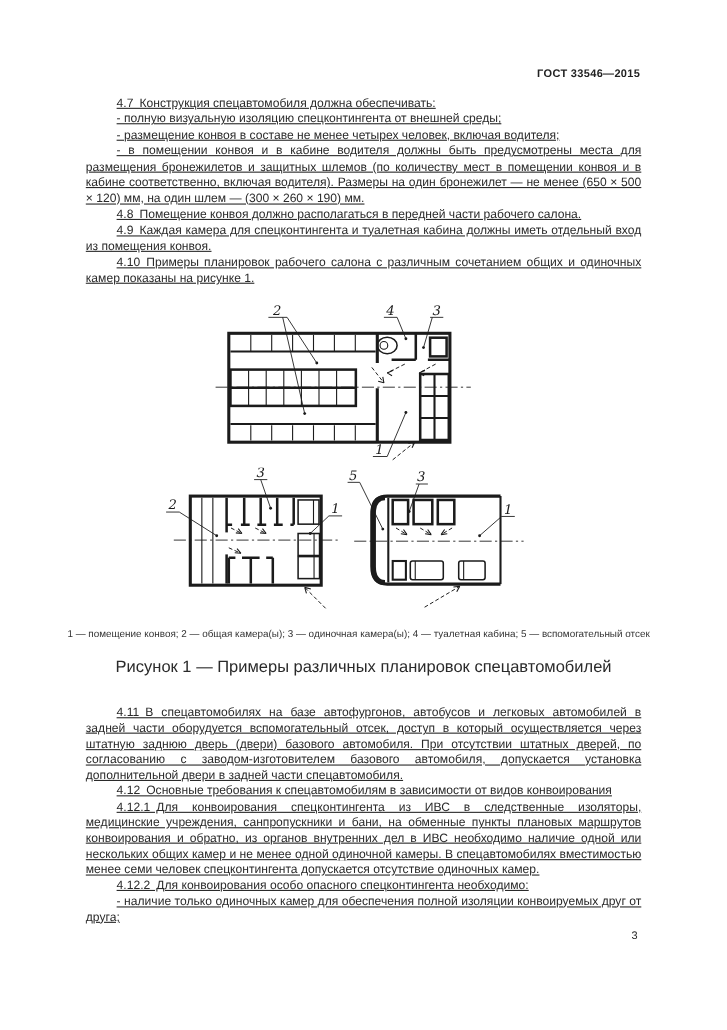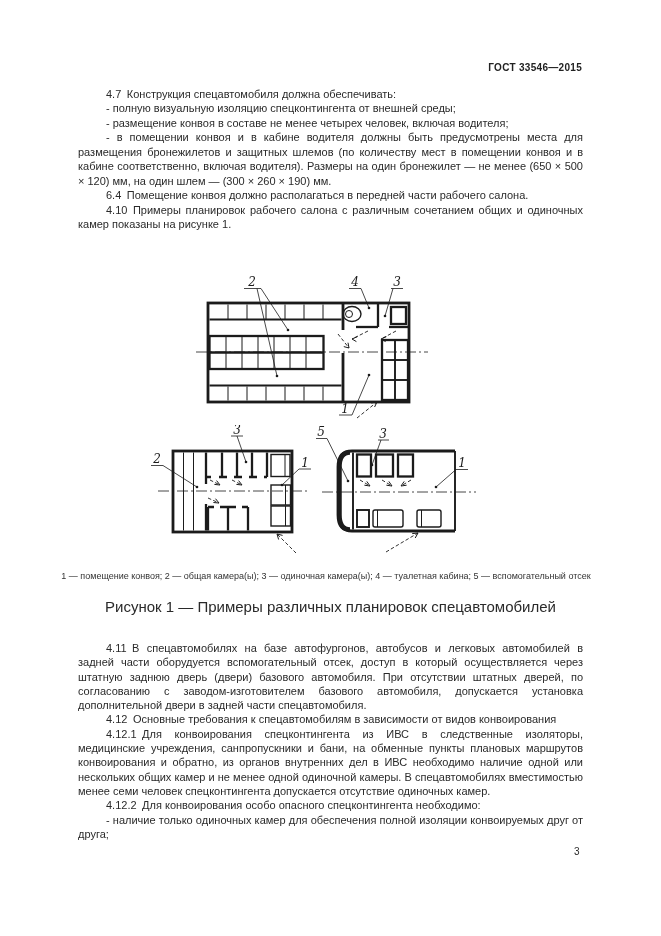--- a/index.html
+++ b/index.html
@@ -5,21 +5,21 @@
   html,body{margin:0;padding:0;background:#9a9a9a;}
   .page{
     width:661px;height:936px;background:#ffffff;position:relative;
     margin:0 auto;font-family:"Liberation Sans",sans-serif;color:#2a2a2a;
     overflow:hidden;
   }
   .header{
     position:absolute;top:62px;right:79px;
     font-size:10px;font-weight:bold;letter-spacing:.3px;color:#222;
   }
-  .text-block{position:absolute;left:78px;width:505px;font-size:11px;line-height:14.45px;text-align:justify;}
+  .text-block{position:absolute;left:78px;width:505px;font-size:11px;line-height:14.45px;text-align:justify;text-decoration:underline;}
   .text-top{top:87px;}
   .text-bottom{top:641px;line-height:14.3px;}
   .text-block p{margin:0;text-indent:28px;}
   .figure{position:absolute;left:0;top:275px;width:661px;height:360px;}
   .fig-svg{position:absolute;}
   .svg-top{left:180px;top:0px;}
   .svg-bl{left:150px;top:150px;}
   .svg-br{left:310px;top:150px;}
   .legend{position:absolute;top:296px;left:0;width:652px;text-align:center;font-size:9px;color:#333;}
   .caption{position:absolute;top:323px;left:0;width:661px;text-align:center;font-size:15px;color:#2a2a2a;}
@@ -42,21 +42,22 @@
 
 <div class="page">
 
   <div class="header">ГОСТ 33546—2015</div>
 
   <div class="text-block text-top">
     <p>4.7 Конструкция спецавтомобиля должна обеспечивать:</p>
     <p>- полную визуальную изоляцию спецконтингента от внешней среды;</p>
     <p>- размещение конвоя в составе не менее четырех человек, включая водителя;</p>
     <p>- в помещении конвоя и в кабине водителя должны быть предусмотрены места для размещения бронежилетов и защитных шлемов (по количеству мест в помещении конвоя и в кабине соответственно, включая водителя). Размеры на один бронежилет — не менее (650 × 500 × 120) мм, на один шлем — (300 × 260 × 190) мм.</p>
-    <p>6.4 Помещение конвоя должно располагаться в передней части рабочего салона.</p>
+    <p>4.8 Помещение конвоя должно располагаться в передней части рабочего салона.</p>
+    <p>4.9 Каждая камера для спецконтингента и туалетная кабина должны иметь отдельный вход из помещения конвоя.</p>
     <p>4.10 Примеры планировок рабочего салона с различным сочетанием общих и одиночных камер показаны на рисунке 1.</p>
   </div>
 
   <div class="figure">
 
     <svg class="fig-svg svg-top" width="300" height="150" viewBox="0 0 300 150">
       <line class="cl" x1="16" y1="77" x2="248" y2="77"></line>
       <g>
         <rect class="w3" x="28" y="28" width="201" height="99"></rect>
         <line class="w3" x1="163" y1="28" x2="163" y2="55"></line>

